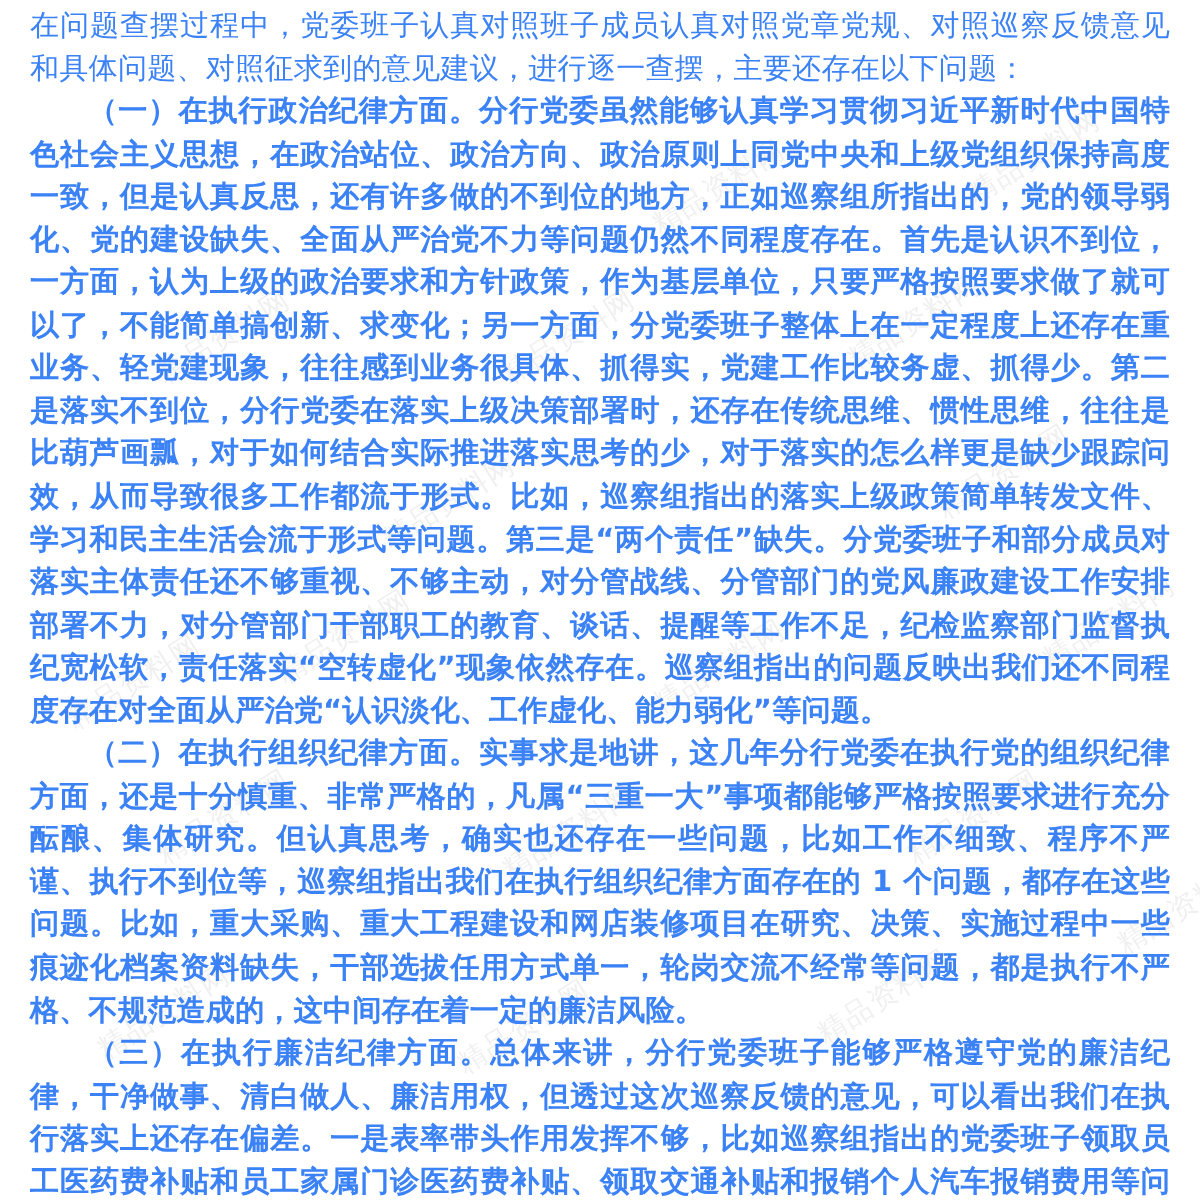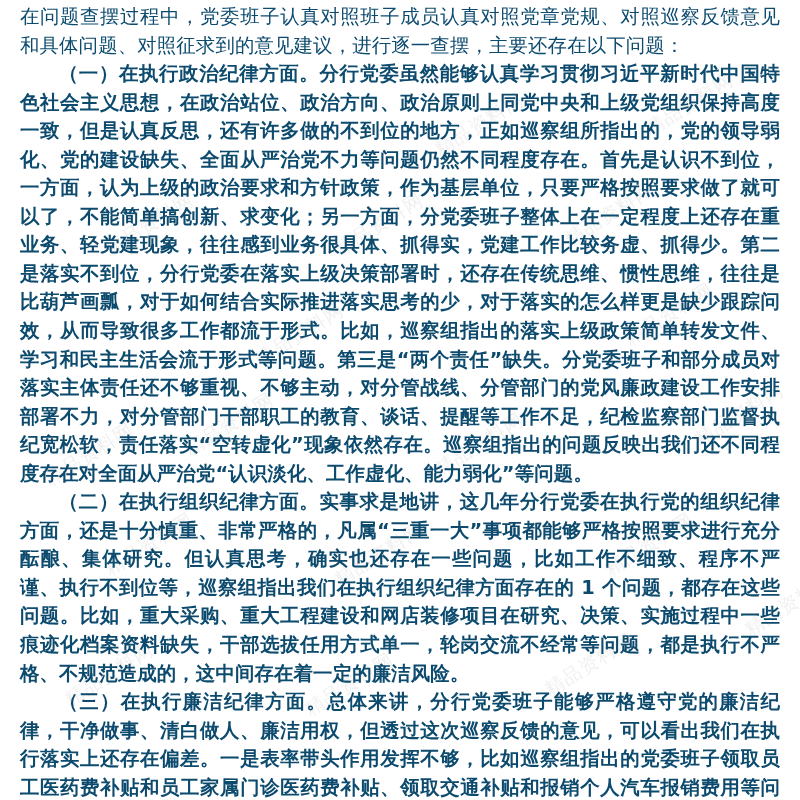--- a/index.html
+++ b/index.html
@@ -47,21 +47,21 @@
     left: 20px;
     top: 0px;
     width: 760px;
     z-index: 3;
   }
 
   .para {
     margin: 0;
     font-size: 19.4px;
     line-height: 28.55px;
-    color: #0c4a6e;
+    color: #3b82f6;
     text-align: justify;
     text-justify: inter-character;
     letter-spacing: 0.15px;
     word-break: break-all;
     font-family: "DejaVu Sans", "Liberation Sans", sans-serif;
     text-indent: 0;
   }
   .para.indent {
     text-indent: 2em;
     font-weight: bold;

